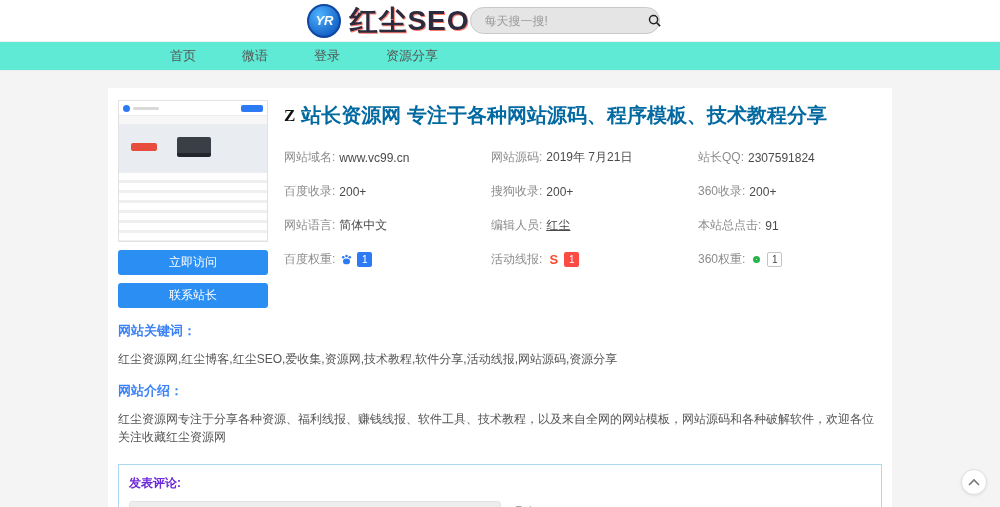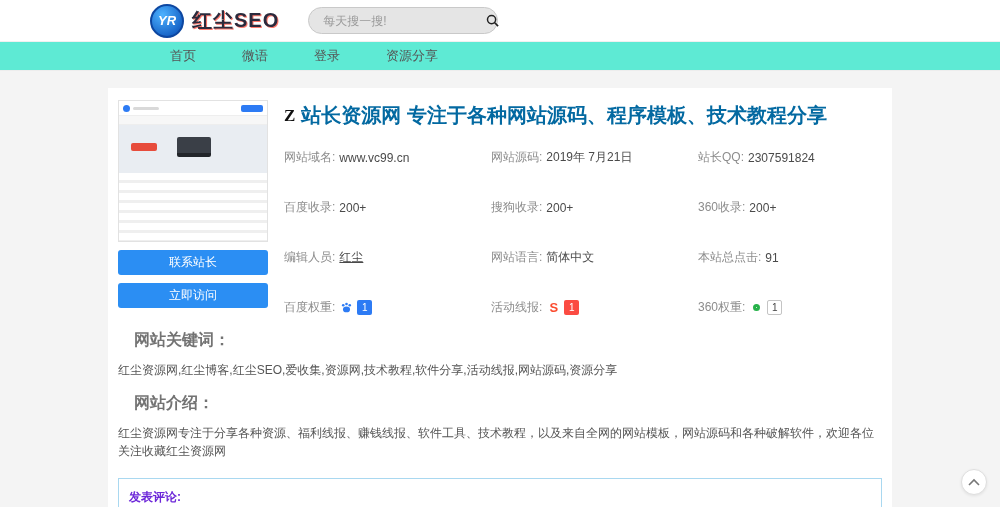--- a/index.html
+++ b/index.html
@@ -4,31 +4,31 @@
 <style>
   * { box-sizing: border-box; margin: 0; padding: 0; }
   html, body { width: 1000px; height: 507px; overflow: hidden; }
   body {
     font-family: "Liberation Sans", "DejaVu Sans", sans-serif;
     background: #f4f4f4;
     color: #333;
   }
   
   .topbar { height: 42px; background: #fff; border-bottom: 1px solid #f0f0f0; }
-  .topbar-inner { width: 784px; margin: 0 auto; height: 100%; display: flex; align-items: center; justify-content: flex-start; gap: 29px; }
+  .topbar-inner { width: 784px; margin: 0 auto; height: 100%; display: flex; align-items: center; justify-content: center; }
   .logo { display: flex; align-items: center; margin-left: 42px; cursor: pointer; }
   .logo-circle {
     width: 34px; height: 34px; border-radius: 50%;
     background: radial-gradient(circle at 35% 30%, #4db2ff, #1663c7 75%);
     color: #fff; font-weight: bold; font-style: italic; font-size: 13px;
     display: flex; align-items: center; justify-content: center;
     border: 2px solid #0d47a1; margin-right: 8px;
   }
   .logo-text {
-    font-size: 20px; font-weight: bold; color: #2b2b3d; letter-spacing: 1px;
+    font-size: 28px; font-weight: bold; color: #2b2b3d; letter-spacing: 1px;
     text-shadow: 1px 1px 0 #ff7a6e;
   }
   .search { width: 190px; height: 27px; border: 1px solid #c9c9c9; border-radius: 14px; display: flex; align-items: center; margin-right: 75px; background: #e5e5e5; }
   .search input { flex: 1; border: none; outline: none; background: transparent; font-size: 12px; padding: 0 6px 0 14px; color: #333; font-family: inherit; }
   .search input::placeholder { color: #9a9a9a; }
   .search-btn { border: none; background: transparent; cursor: pointer; padding: 0 10px 0 2px; display: flex; align-items: center; }
   
   .nav { height: 29px; background: #5eead4; border-bottom: 1px solid #ededed; }
   .nav-inner { width: 784px; margin: 0 auto; height: 100%; display: flex; align-items: center; padding-left: 62px; gap: 46px; }
   .nav-inner a { font-size: 13px; color: #555; text-decoration: none; cursor: pointer; }
@@ -51,36 +51,36 @@
     background: #2b8ef3; color: #fff; border: none; border-radius: 3px;
     font-size: 12px; cursor: pointer; font-family: inherit;
   }
   .details { flex: 1; padding-left: 16px; }
   .title-row { display: flex; align-items: center; margin-top: 2px; }
   .favicon { font-size: 17px; font-weight: bold; color: #111; margin-right: 6px; font-family: "Liberation Serif", serif; }
   .title { font-size: 20px; font-weight: bold; color: #0369a1; }
   .info-grid {
     margin-top: 20px; display: grid;
     grid-template-columns: 207px 207px auto;
-    row-gap: 33px; font-size: 12px;
+    row-gap: 17px; font-size: 12px;
   }
   .cell { display: flex; align-items: center; white-space: nowrap; }
   .lbl { color: #8c8c8c; margin-right: 4px; }
   .val { color: #4a4a4a; }
   a.val { color: #4a4a4a; text-decoration: underline; cursor: pointer; }
   .badge { display: inline-flex; align-items: center; gap: 3px; }
   .w-icon { display: inline-flex; align-items: center; justify-content: center; width: 15px; height: 15px; }
   .w-icon.sogou { font-weight: bold; font-size: 13px; color: #fb4b2e; }
   .w-donut { width: 7px; height: 7px; border: 3px solid #27b24a; border-radius: 50%; display: inline-block; }
   .w-num { min-width: 15px; height: 15px; line-height: 15px; text-align: center; font-size: 10px; border-radius: 2px; display: inline-block; }
   .w-num.blue { background: #2d7bf4; color: #fff; }
   .w-num.red { background: #fb4b42; color: #fff; }
   .w-num.plain { background: #fff; border: 1px solid #c4c4c4; color: #444; line-height: 13px; }
   
-  .sect-h { font-size: 16px; font-weight: bold; color: #737373; margin: 14px 16px 0; }
+  .sect-h { font-size: 13px; font-weight: bold; color: #3b82f6; margin: 14px 0 0; }
   .sect-p { font-size: 12px; color: #555; margin: 10px 0 0; line-height: 1.5; }
   
   .comment-box { margin-top: 18px; border: 1px solid #a9d8f0; padding: 10px 10px 16px; }
   .c-head { font-size: 12px; font-weight: bold; color: #6d28d9; }
   .c-row { display: flex; align-items: center; margin-top: 9px; }
   .c-row input {
     width: 372px; height: 22px; background: #ededed; border: 1px solid #e3e3e3;
     border-radius: 3px; outline: none; font-size: 12px; padding: 0 8px; font-family: inherit;
   }
   .c-lbl { font-size: 12px; color: #555; margin-left: 10px; }
@@ -132,22 +132,22 @@
             <span class="t-line"></span>
             <span class="t-chip"></span>
           </div>
           <div class="t-nav"></div>
           <div class="t-banner">
             <span class="t-btn"></span>
             <span class="t-laptop"></span>
           </div>
           <div class="t-body"></div>
         </div>
+        <button class="btn-blue">立即访问</button>
         <button class="btn-blue">联系站长</button>
-        <button class="btn-blue">立即访问</button>
       </div>
 
       <div class="details">
         <div class="title-row">
           <span class="favicon">Z</span>
           <h1 class="title">站长资源网 专注于各种网站源码、程序模板、技术教程分享</h1>
         </div>
 
         <div class="info-grid">
           <div class="cell">
@@ -170,26 +170,26 @@
           <div class="cell">
             <span class="lbl">搜狗收录:</span>
             <span class="val">200+</span>
           </div>
           <div class="cell">
             <span class="lbl">360收录:</span>
             <span class="val">200+</span>
           </div>
 
           <div class="cell">
+            <span class="lbl">网站语言:</span>
+            <span class="val">简体中文</span>
+          </div>
+          <div class="cell">
             <span class="lbl">编辑人员:</span>
             <a class="val">红尘</a>
-          </div>
-          <div class="cell">
-            <span class="lbl">网站语言:</span>
-            <span class="val">简体中文</span>
           </div>
           <div class="cell">
             <span class="lbl">本站总点击:</span>
             <span class="val">91</span>
           </div>
 
           <div class="cell">
             <span class="lbl">百度权重:</span>
             <span class="badge">
               <span class="w-icon">

